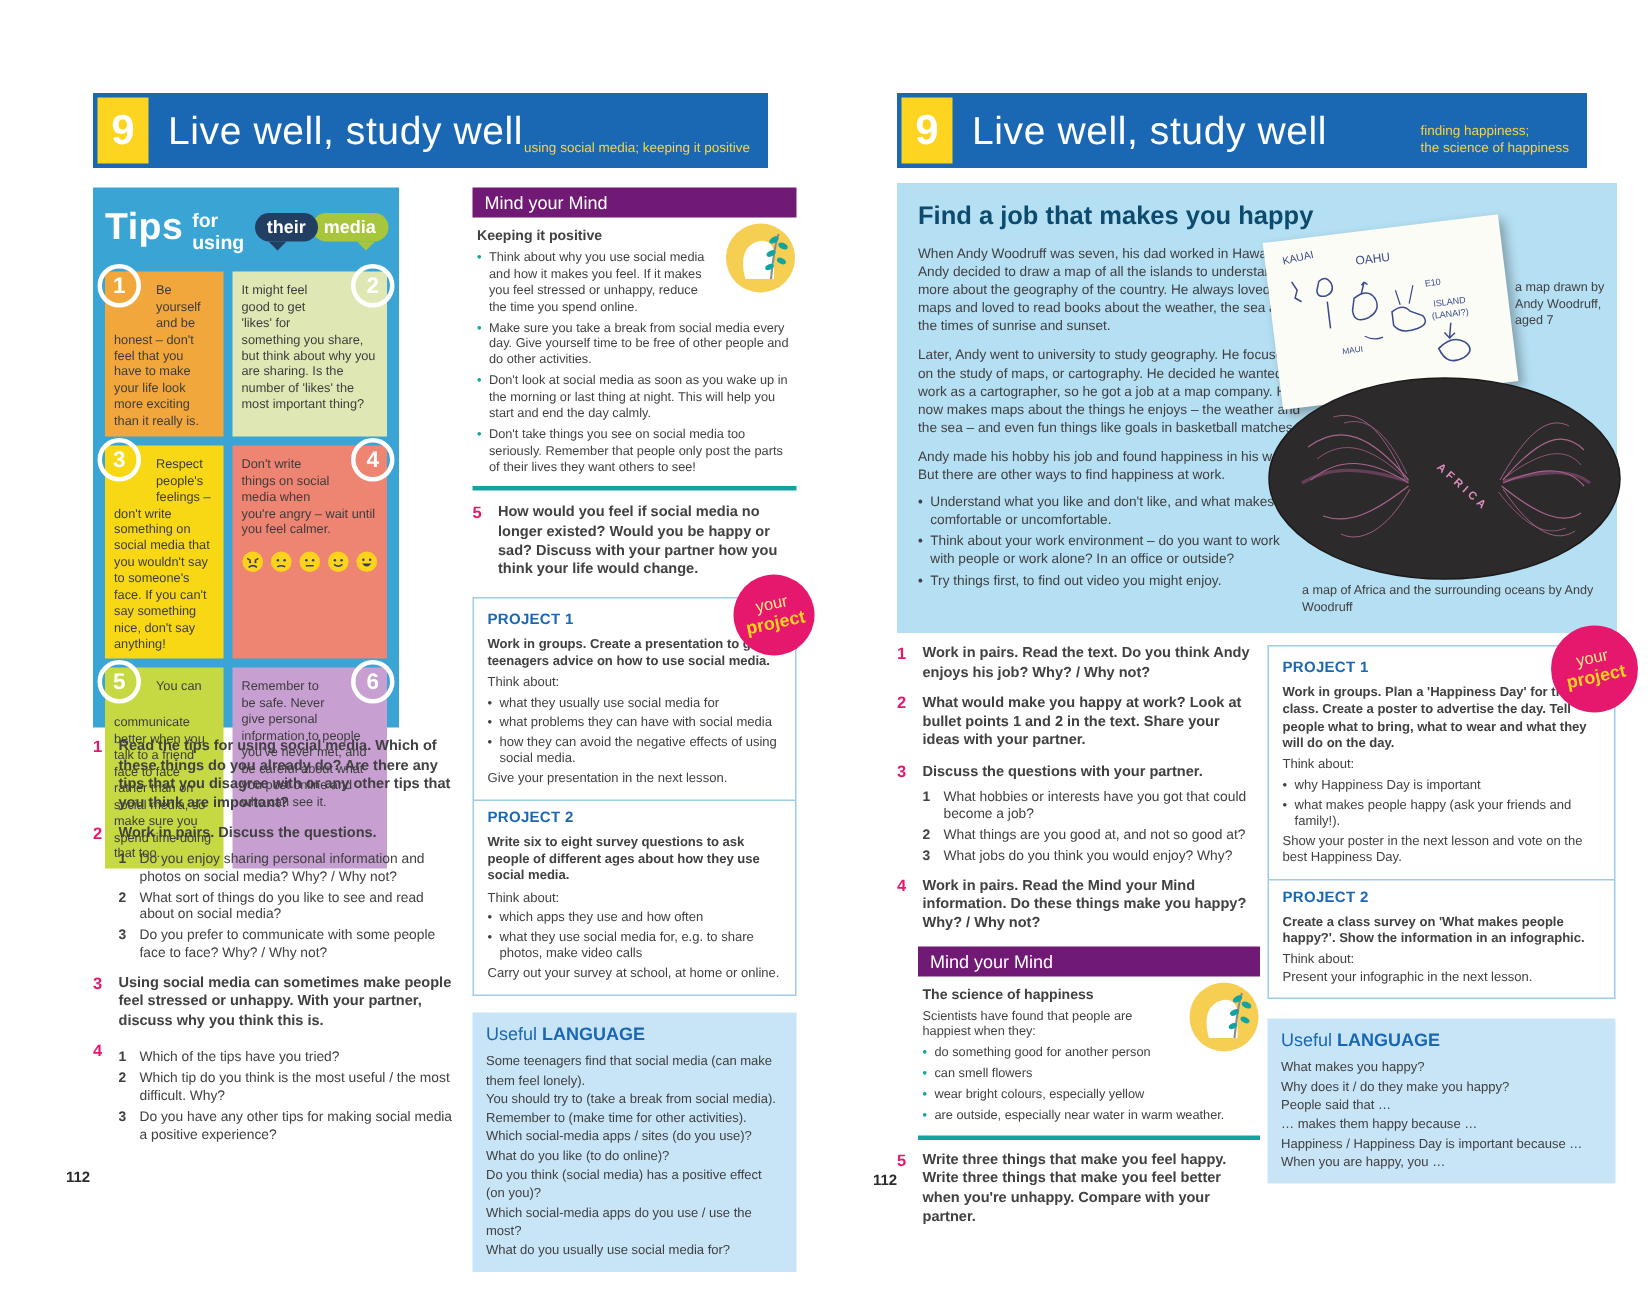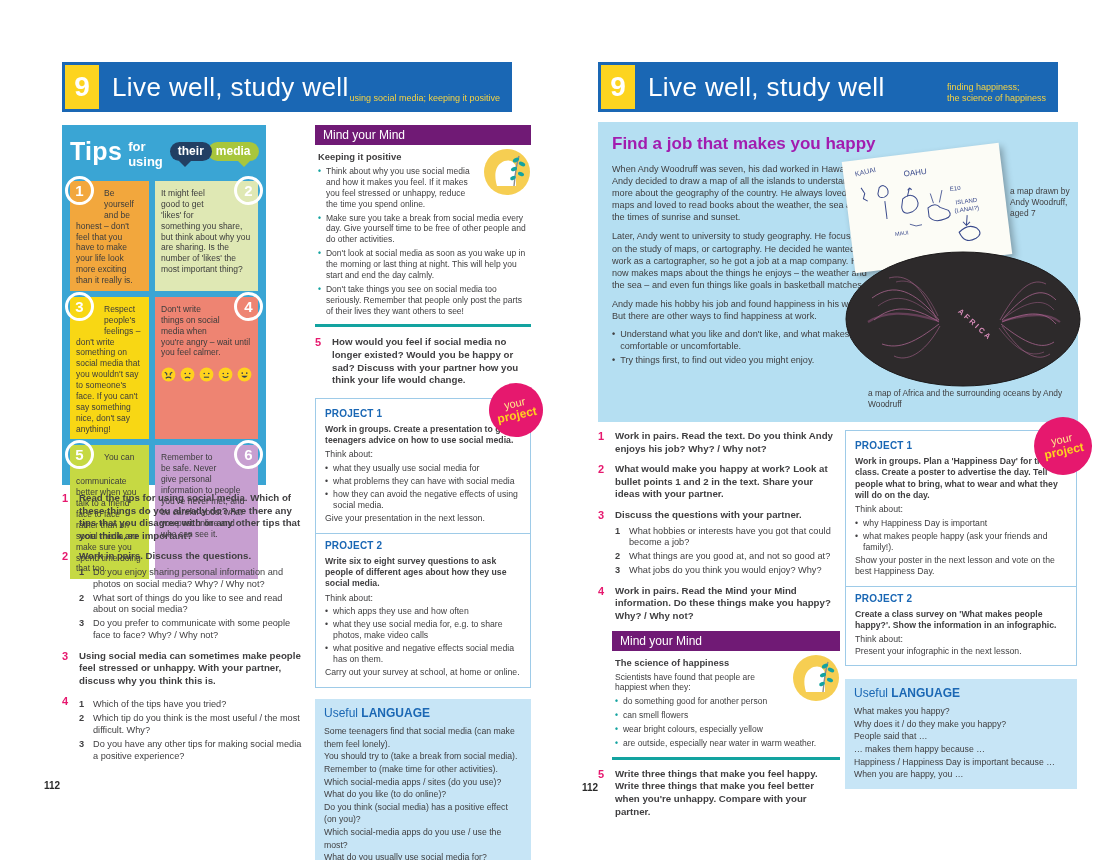--- a/index.html
+++ b/index.html
@@ -71,21 +71,21 @@
   .badge .b2{font-weight:800;color:#ffd21e;font-size:12px;}
 
   
   .lang{background:#c7e5f6;padding:6px 9px 8px;font-size:8.7px;line-height:1.45;}
   .lang-t{font-size:12px;color:#1a67b4;margin-bottom:3px;}
   .lang-t .b{font-weight:bold;}
 
   
   .read{position:absolute;left:598px;top:122px;width:480px;height:300px;background:#b5dff2;
         box-sizing:border-box;padding:10px 14px;}
-  .read-title{color:#a21caf;font-weight:800;font-size:17px;margin:2px 0 9px;}
+  .read-title{color:#0c4a6e;font-weight:800;font-size:17px;margin:2px 0 9px;}
   .read-txt{width:256px;font-size:9.1px;line-height:1.33;}
   .read-txt p{margin:0 0 7px;}
   .paper{position:absolute;left:250px;top:30px;width:158px;height:112px;background:#fcfcf6;
          transform:rotate(-7deg);box-shadow:3px 4px 7px rgba(0,0,0,.3);}
   .cap{font-size:8.4px;line-height:1.3;color:#414042;}
   .cap1{position:absolute;left:412px;top:64px;width:66px;}
   .cap2{position:absolute;left:270px;top:266px;width:215px;}
   .wmap{position:absolute;left:246px;top:128px;}
 
   .pn{position:absolute;font-size:10px;font-weight:600;color:#2b2b2b;}
@@ -274,23 +274,20 @@
     <div class="pt">PROJECT 2</div>
     <div class="plead">Write six to eight survey questions to ask people of different ages about how they use social media.</div>
     <div class="pthink">Think about:</div>
     <ul class="pb">
       <li>
           <span>which apps they use and how often</span>
         </li>
       <li>
           <span>what they use social media for, e.g. to share photos, make video calls</span>
         </li>
-      <li>
-          <span>what positive and negative effects social media has on them.</span>
-        </li>
     </ul>
     <div>Carry out your survey at school, at home or online.</div>
   </div>
 
   <div class="lang" style="margin-top:11px;">
     <div class="lang-t">
       <span>Useful</span> <span class="b">LANGUAGE</span>
     </div>
     <div>Some teenagers find that social media (can make them feel lonely).</div>
     <div>You should try to (take a break from social media).</div>
@@ -319,20 +316,23 @@
 
 <div class="read">
   <div class="read-title">Find a job that makes you happy</div>
   <div class="read-txt">
     <p>When Andy Woodruff was seven, his dad worked in Hawaii. Andy decided to draw a map of all the islands to understand more about the geography of the country. He always loved maps and loved to read books about the weather, the sea and the times of sunrise and sunset.</p>
     <p>Later, Andy went to university to study geography. He focused on the study of maps, or cartography. He decided he wanted to work as a cartographer, so he got a job at a map company. He now makes maps about the things he enjoys – the weather and the sea – and even fun things like goals in basketball matches.</p>
     <p>Andy made his hobby his job and found happiness in his work. But there are other ways to find happiness at work.</p>
     <ul class="dots darkdots">
       <li>
           <span>Understand what you like and don't like, and what makes you comfortable or uncomfortable.</span>
+        </li>
+      <li>
+          <span>Think about your work environment – do you want to work with people or work alone? In an office or outside?</span>
         </li>
       <li>
           <span>Try things first, to find out video you might enjoy.</span>
         </li>
     </ul>
   </div>
 
   <div class="paper">
     <svg width="158" height="112" viewBox="0 0 158 112">
       <text x="12" y="16" font-size="7" fill="#3a4a8c" transform="rotate(-6 12 16)">KAUAI</text>

